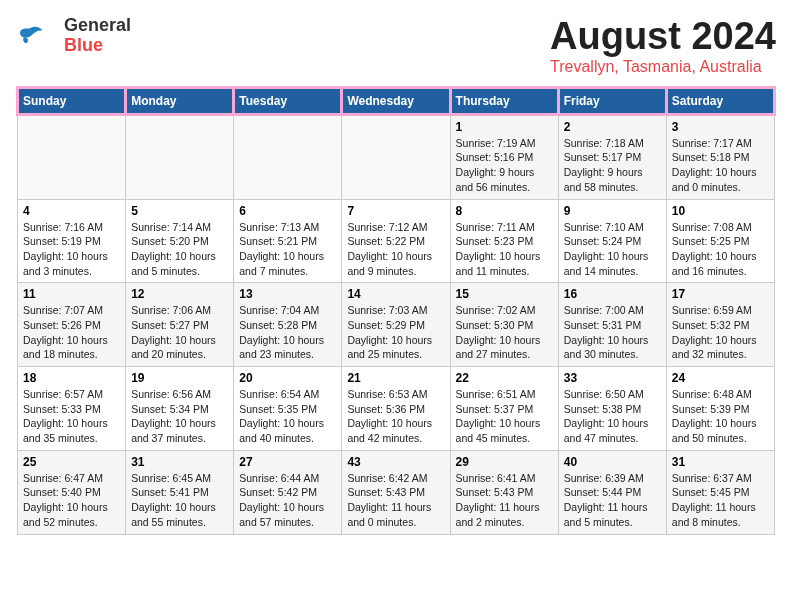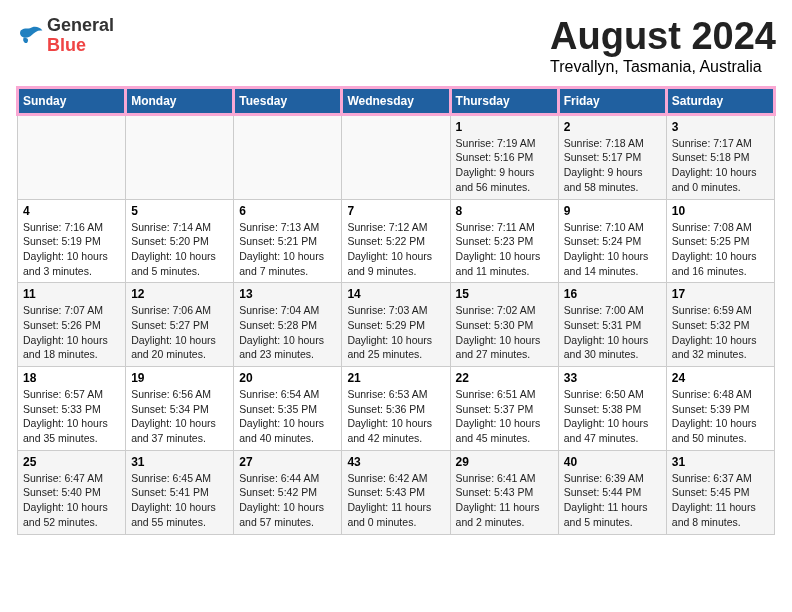--- a/index.html
+++ b/index.html
@@ -12,21 +12,21 @@
     }
     .header {
       display: flex;
       justify-content: space-between;
       align-items: flex-start;
       margin-bottom: 10px;
     }
     .logo {
       display: flex;
       align-items: center;
-      gap: 3px;
+      gap: 20px;
     }
     .logo-text {
       font-size: 18px;
       font-weight: bold;
       line-height: 1.1;
     }
     .logo-general { color: #333; }
     .logo-blue { color: #ef4444; }
     .logo-bird {
       width: 28px;
@@ -36,21 +36,21 @@
       text-align: left;
     }
     .month-year {
       font-size: 38px;
       font-weight: bold;
       color: #222;
       line-height: 1.1;
     }
     .location {
       font-size: 16px;
-      color: #000000;
+      color: #ef4444;
     }
     .calendar {
       width: 100%;
       border-collapse: collapse;
       font-size: 11px;
     }
     .calendar thead th {
       background: #2060a0;
       color: #fff;
       padding: 5px 4px;

